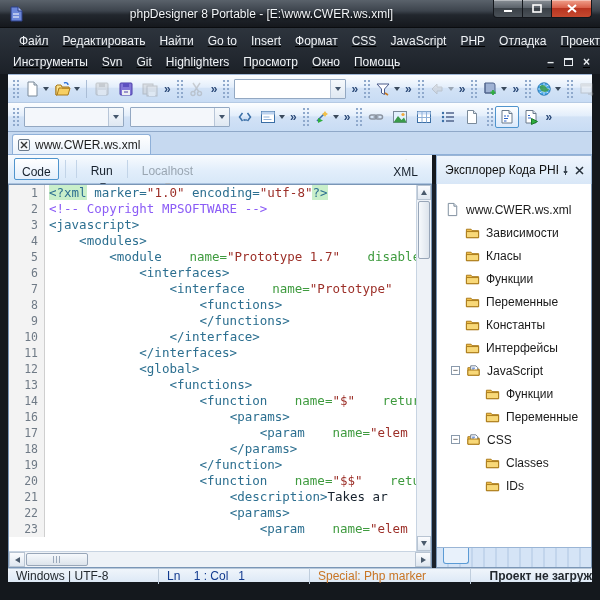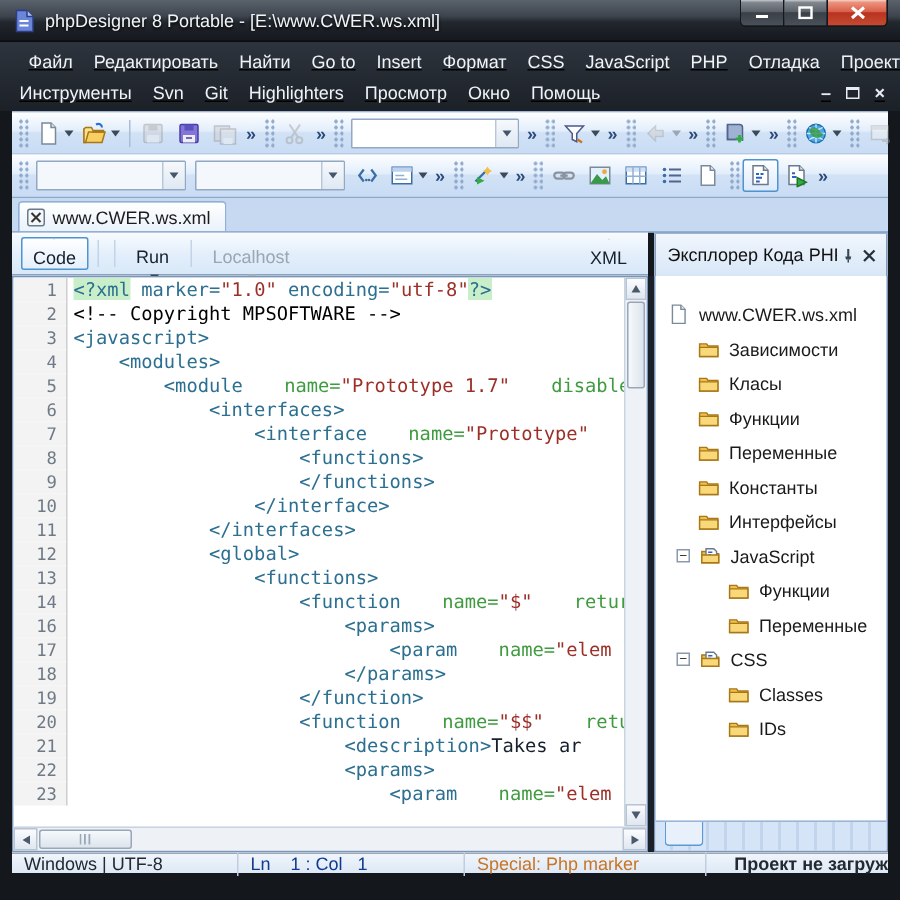--- a/index.html
+++ b/index.html
@@ -4,21 +4,21 @@
 <style>
   * { margin:0; padding:0; box-sizing:border-box; }
   html,body { width:600px; height:600px; overflow:hidden; }
   body { font-family:"Liberation Sans", sans-serif; font-size:12px; background:#101317; }
 
   #window { position:relative; width:600px; height:600px; background:#14181d; }
 
   
   .titlebar { height:28px; display:flex; align-items:center; padding:0 8px;
     background:linear-gradient(#5a626b 0%, #3d444d 40%, #22272e 55%, #15181d 100%);
-    border-bottom:1px solid #0a0c0f; }
+    border-bottom:1px solid #0a0c0f;text-align:center; }
   .titlebar .app-ic { width:16px; height:16px; margin-right:6px; flex:0 0 auto; }
   .title-text { color:#f2f5f8; font-size:12px; text-shadow:0 1px 2px #000; flex:1 1 auto;
     white-space:nowrap; overflow:hidden; }
   .winbtns { display:flex; align-items:flex-start; height:28px; }
   .wbtn { height:18px; margin-top:0; display:flex; align-items:center; justify-content:center;
     border:1px solid #14171c; border-top:none; color:#fff; font-weight:bold;
     background:linear-gradient(#8a9097,#5c636b 45%,#3a4047 50%,#4a5158);
     box-shadow:inset 0 1px 0 rgba(255,255,255,.4); }
   .wbtn.min { width:30px; border-radius:0 0 0 4px; }
   .wbtn.max { width:29px; border-left:none; }
@@ -91,21 +91,21 @@
   
   .main { display:flex; height:384px; margin:0 8px; background:#1a212b; }
   .editor { width:424px; background:#fff; display:flex; flex-direction:column; border:1px solid #7a96b6; }
   .code-wrap { flex:1 1 auto; display:flex; overflow:hidden; }
   .code-scroll { flex:1 1 auto; overflow:hidden; background:#fff; }
   .cl { display:flex; height:16px; line-height:16px; font-family:"DejaVu Sans Mono", monospace; font-size:12.5px; white-space:pre; }
   .ln { width:36px; flex:0 0 auto; background:#f3f3f3; border-right:1px solid #cfcfcf; color:#6f7a86;
     text-align:right; padding-right:6px; font-size:11.5px; }
   .ct { padding-left:4px; white-space:pre; }
   .tag { color:#2c6f90; } .attr { color:#3f9b3f;margin-left:20px; } .val { color:#9c2f28; }
-  .txt { color:#15202c; } .com { color:#000000; }
+  .txt { color:#15202c; } .com { color:#8b5cf6; }
   .hl { color:#2c6f90; background:#c9efca; }
 
   .vscroll { width:15px; flex:0 0 auto; background:#eef2f7; border-left:1px solid #c8d4e2;
     display:flex; flex-direction:column; }
   .varrow { height:15px; display:flex; align-items:center; justify-content:center;
     background:linear-gradient(#fbfcfe,#dfe7f0); border:1px solid #b8c4d2; }
   .vthumb { height:58px; margin:1px; background:linear-gradient(90deg,#f6f9fc,#dde4ec); border:1px solid #98a6b8; border-radius:2px; }
   .vfill { flex:1 1 auto; }
   .hscroll { height:16px; flex:0 0 auto; background:#eef2f7; border-top:1px solid #c8d4e2; display:flex; }
   .harrow { width:16px; display:flex; align-items:center; justify-content:center;

